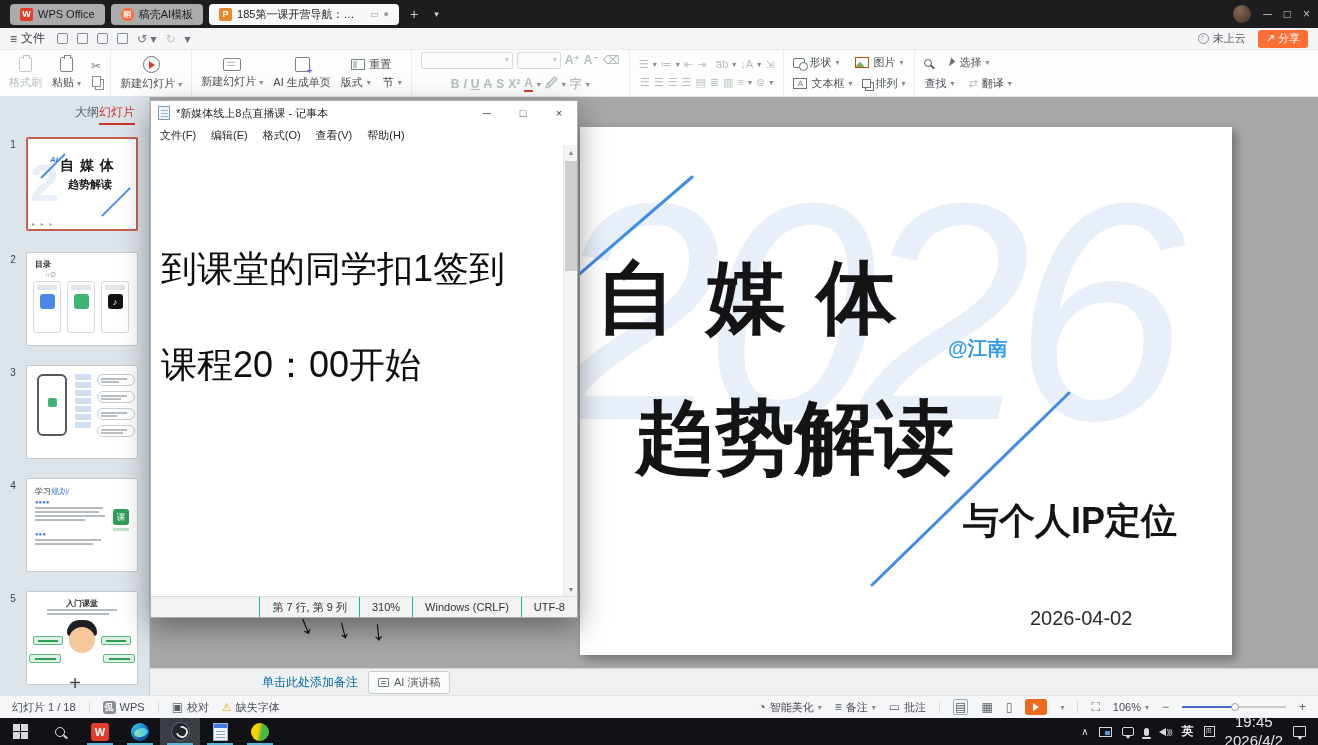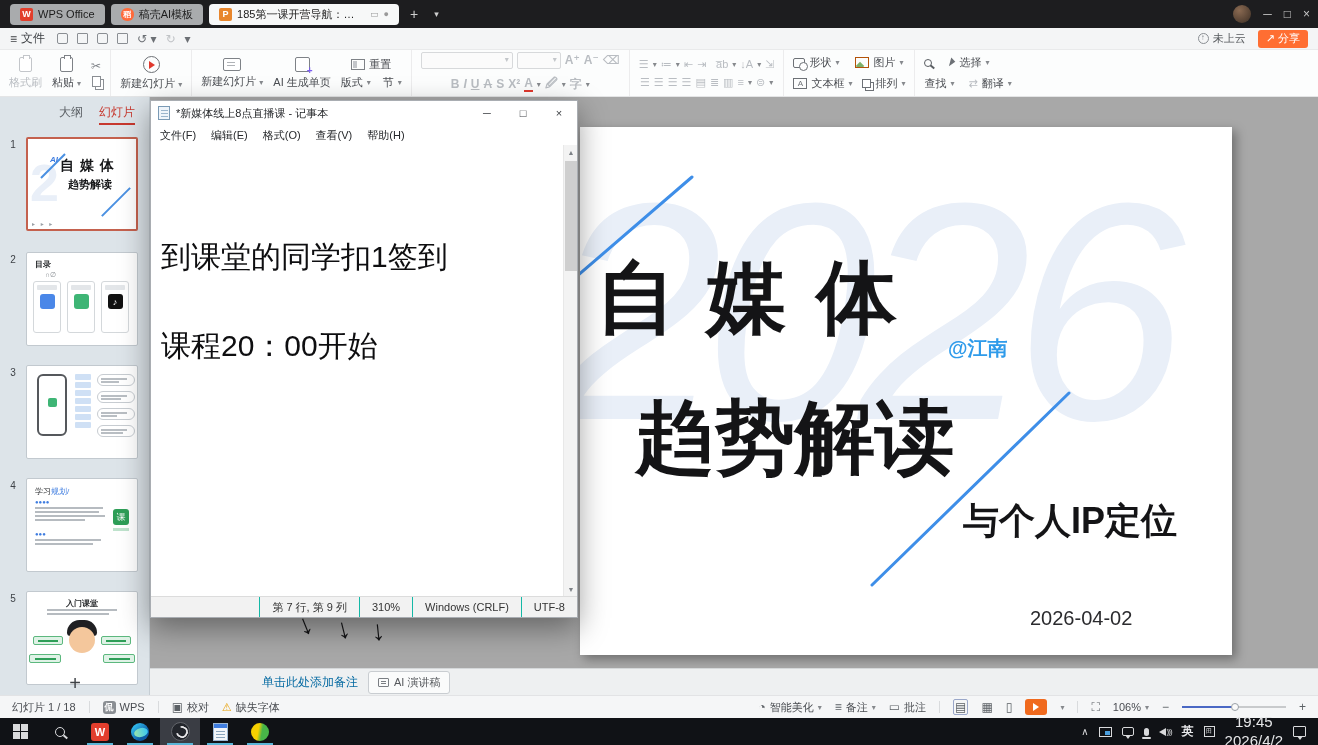--- a/index.html
+++ b/index.html
@@ -72,21 +72,21 @@
   .ic-shape{width:12px;height:10px;border:1.2px solid #6d7176;border-radius:2px;position:relative}
   .ic-shape::after{content:"";position:absolute;right:-4px;bottom:-4px;width:7px;height:7px;border:1.2px solid #6d7176;border-radius:50%;background:#fff}
   .ic-pic{width:14px;height:11px;border:1.2px solid #b45309;position:relative;overflow:hidden}
   .ic-pic::after{content:"";position:absolute;left:1px;bottom:-2px;width:6px;height:6px;background:#7fb069;transform:rotate(45deg)}
   .ic-tbox{width:14px;height:11px;border:1.2px solid #6d7176;font-size:8px;color:#6d7176;display:flex;align-items:center;justify-content:center}
   .ic-arr{width:9px;height:9px;border:1.2px solid #6d7176;background:#fff;box-shadow:3px 3px 0 -1px #fff,3px 3px 0 0 #6d7176;display:inline-block}
   .ic-sel{width:0;height:0;border-left:5px solid #6d7176;border-top:3px solid transparent;border-bottom:6px solid transparent;display:inline-block;transform:rotate(15deg)}
 
   
   .sidebar{position:absolute;left:0;top:97px;width:150px;height:598px;background:#dde4e9;border-right:1px solid #c6ced4;z-index:5}
-  .stabs{display:flex;justify-content:flex-end;gap:16px;padding:7px 14px 4px 0;font-size:12px;color:#5c6166}
+  .stabs{display:flex;justify-content:flex-end;gap:0;padding:7px 14px 4px 0;font-size:12px;color:#5c6166}
   .stab.active{color:#c7392f;border-bottom:2px solid #c7392f;padding-bottom:2px}
   .thumbrow{position:absolute;left:0;width:150px;display:flex}
   .tnum{width:26px;text-align:center;font-size:10px;color:#3e4247;padding-top:2px}
   .tcard{width:112px;background:#fff;border:1px solid #c2c9cf;border-radius:2px;position:relative;overflow:hidden}
   .tcard.sel{border:2px solid #c4614e}
   .addslide{position:absolute;left:0;width:150px;text-align:center;font-size:20px;color:#3e4247;font-weight:300}
   .t1line{position:absolute;background:#4a90e2;height:2px;transform:rotate(-45deg)}
   .t1wm{position:absolute;left:2px;top:18px;font-size:52px;font-weight:900;color:#e9eff8;line-height:1}
   .t1badge{position:absolute;left:22px;top:16px;color:#3f7de0;font-size:8px;font-weight:bold;font-style:italic}
   .t1title{position:absolute;left:32px;top:18px;font-size:14px;font-weight:900;color:#17181a;letter-spacing:1px}
@@ -135,21 +135,21 @@
   
   .notepad{position:absolute;left:150px;top:100px;width:428px;height:518px;background:#fff;border:1px solid #a9adb2;box-shadow:0 10px 28px rgba(0,0,0,.4);z-index:50;display:flex;flex-direction:column}
   .np-title{height:24px;display:flex;align-items:center;padding-left:7px;gap:6px;background:#fff}
   .np-ic{width:12px;height:14px;background:#eef4fa;border:1px solid #7a9ab5;position:relative}
   .np-ic::after{content:"";position:absolute;left:2px;top:3px;width:7px;height:1px;background:#9ab5cc;box-shadow:0 3px 0 #9ab5cc,0 6px 0 #9ab5cc}
   .np-tt{font-size:11px;color:#26282b;flex:1;white-space:nowrap;overflow:hidden}
   .np-ctl{display:flex;height:24px}
   .np-ctl span{width:36px;display:flex;align-items:center;justify-content:center;font-size:11px;color:#3c3f43}
   .np-menu{height:20px;display:flex;align-items:center;gap:15px;padding-left:9px;font-size:11px;color:#26282b;background:#fff}
   .np-body{position:relative;flex:1;background:#fff;overflow:hidden}
-  .np-text{position:absolute;left:10px;top:94px;font-size:30px;color:#0e0e10;line-height:1.2;white-space:nowrap}
+  .np-text{position:absolute;left:10px;top:102px;font-size:36px;color:#0e0e10;line-height:1.2;white-space:nowrap}
   .np-text .ln{margin-bottom:53px}
   .np-scroll{position:absolute;right:0;top:0;bottom:0;width:14px;background:#f3f3f3;border-left:1px solid #e8e8e8}
   .np-scroll .up,.np-scroll .dn{position:absolute;left:0;width:14px;height:14px;font-size:7px;color:#7e8287;display:flex;align-items:center;justify-content:center}
   .np-scroll .up{top:0}.np-scroll .dn{bottom:0}
   .np-thumb{position:absolute;left:1px;top:16px;width:12px;height:110px;background:#cfcfcf}
   .np-status{height:21px;background:#f2f2f2;border-top:1px solid #dcdcdc;display:flex;align-items:center;font-size:11px;color:#333}
   .np-status .sp{flex:1}
   .np-status .cell{border-left:1px solid #14b8a6;height:100%;display:flex;align-items:center;padding:0 12px;white-space:nowrap}
 
   

